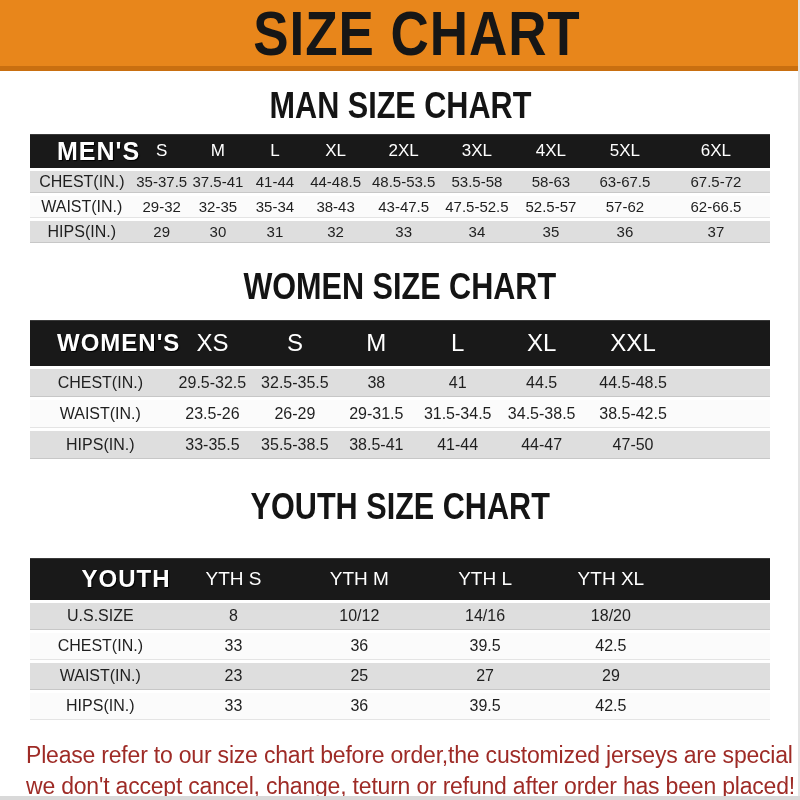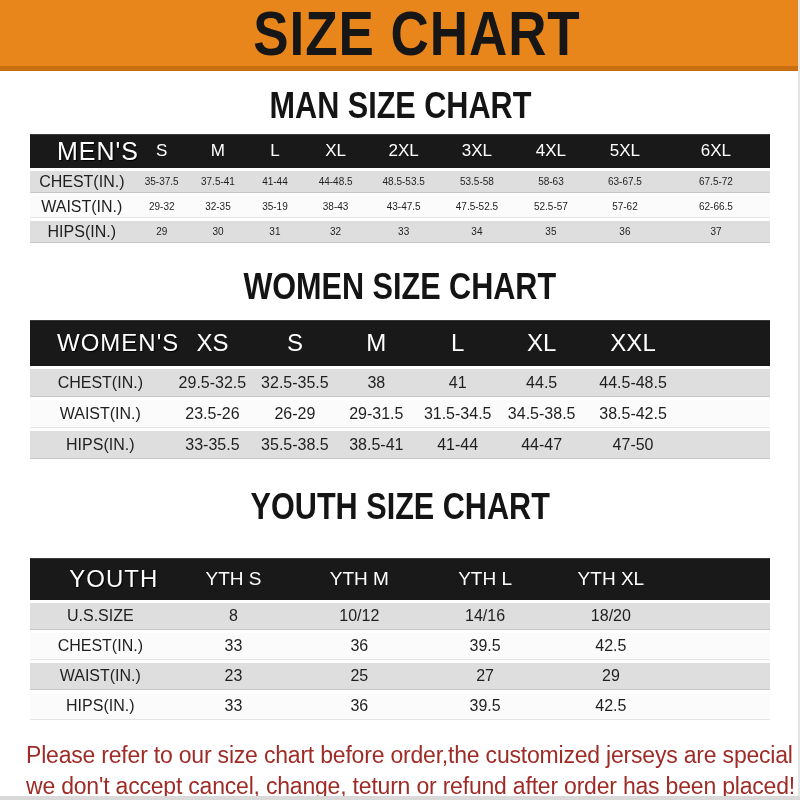--- a/index.html
+++ b/index.html
@@ -57,38 +57,38 @@
   }
   table.size-table thead th {
     background: #191919;
     color: #ffffff;
     text-align: center;
     font-weight: 400;
     padding: 0;
     box-shadow: 0 1px 0 #3a3a3a inset;
   }
   table.size-table thead th.corner {
-    text-align: center;
+    text-align: right;
     padding-left: 27px;
-    font-weight: 400;
+    font-weight: 700;
     letter-spacing: 1px;
     text-shadow: 1px 1px 1px #000;
   }
   table.size-table tbody td {
     text-align: center;
     color: #1f1f1f;
     padding: 0;
   }
   table.size-table tbody td.rowlabel { font-size: 16px; }
   table.size-table tbody tr:nth-child(odd) td { background: #dedede; border-bottom: 1px solid #c7c7c7; }
   table.size-table tbody tr:nth-child(even) td { background: #fbfbfb; border-bottom: 1px solid #e4e4e4; }
 
   .t-men thead th { height: 34px; font-size: 17px; }
   .t-men thead th.corner { font-size: 25px; }
-  .t-men tbody td { height: 21px; font-size: 10px; }
+  .t-men tbody td { height: 21px; font-size: 15px; }
   .t-men tbody td.rowlabel { font-size: 15px; }
 
   .t-women thead th { height: 46px; font-size: 24px; }
   .t-women thead th.corner { font-size: 24px; }
   .t-women tbody td { height: 27px; font-size: 16px; }
 
   .t-youth thead th { height: 42px; font-size: 19px; }
   .t-youth thead th.corner { font-size: 24px; margin-top: 16px; }
   .t-youth tbody td { height: 26px; font-size: 16px; }
 
@@ -165,21 +165,21 @@
             <td>48.5-53.5</td>
             <td>53.5-58</td>
             <td>58-63</td>
             <td>63-67.5</td>
             <td>67.5-72</td>
           </tr>
           <tr>
             <td class="rowlabel">WAIST(IN.)</td>
             <td>29-32</td>
             <td>32-35</td>
-            <td>35-19</td>
+            <td>35-34</td>
             <td>38-43</td>
             <td>43-47.5</td>
             <td>47.5-52.5</td>
             <td>52.5-57</td>
             <td>57-62</td>
             <td>62-66.5</td>
           </tr>
           <tr>
             <td class="rowlabel">HIPS(IN.)</td>
             <td>29</td>

